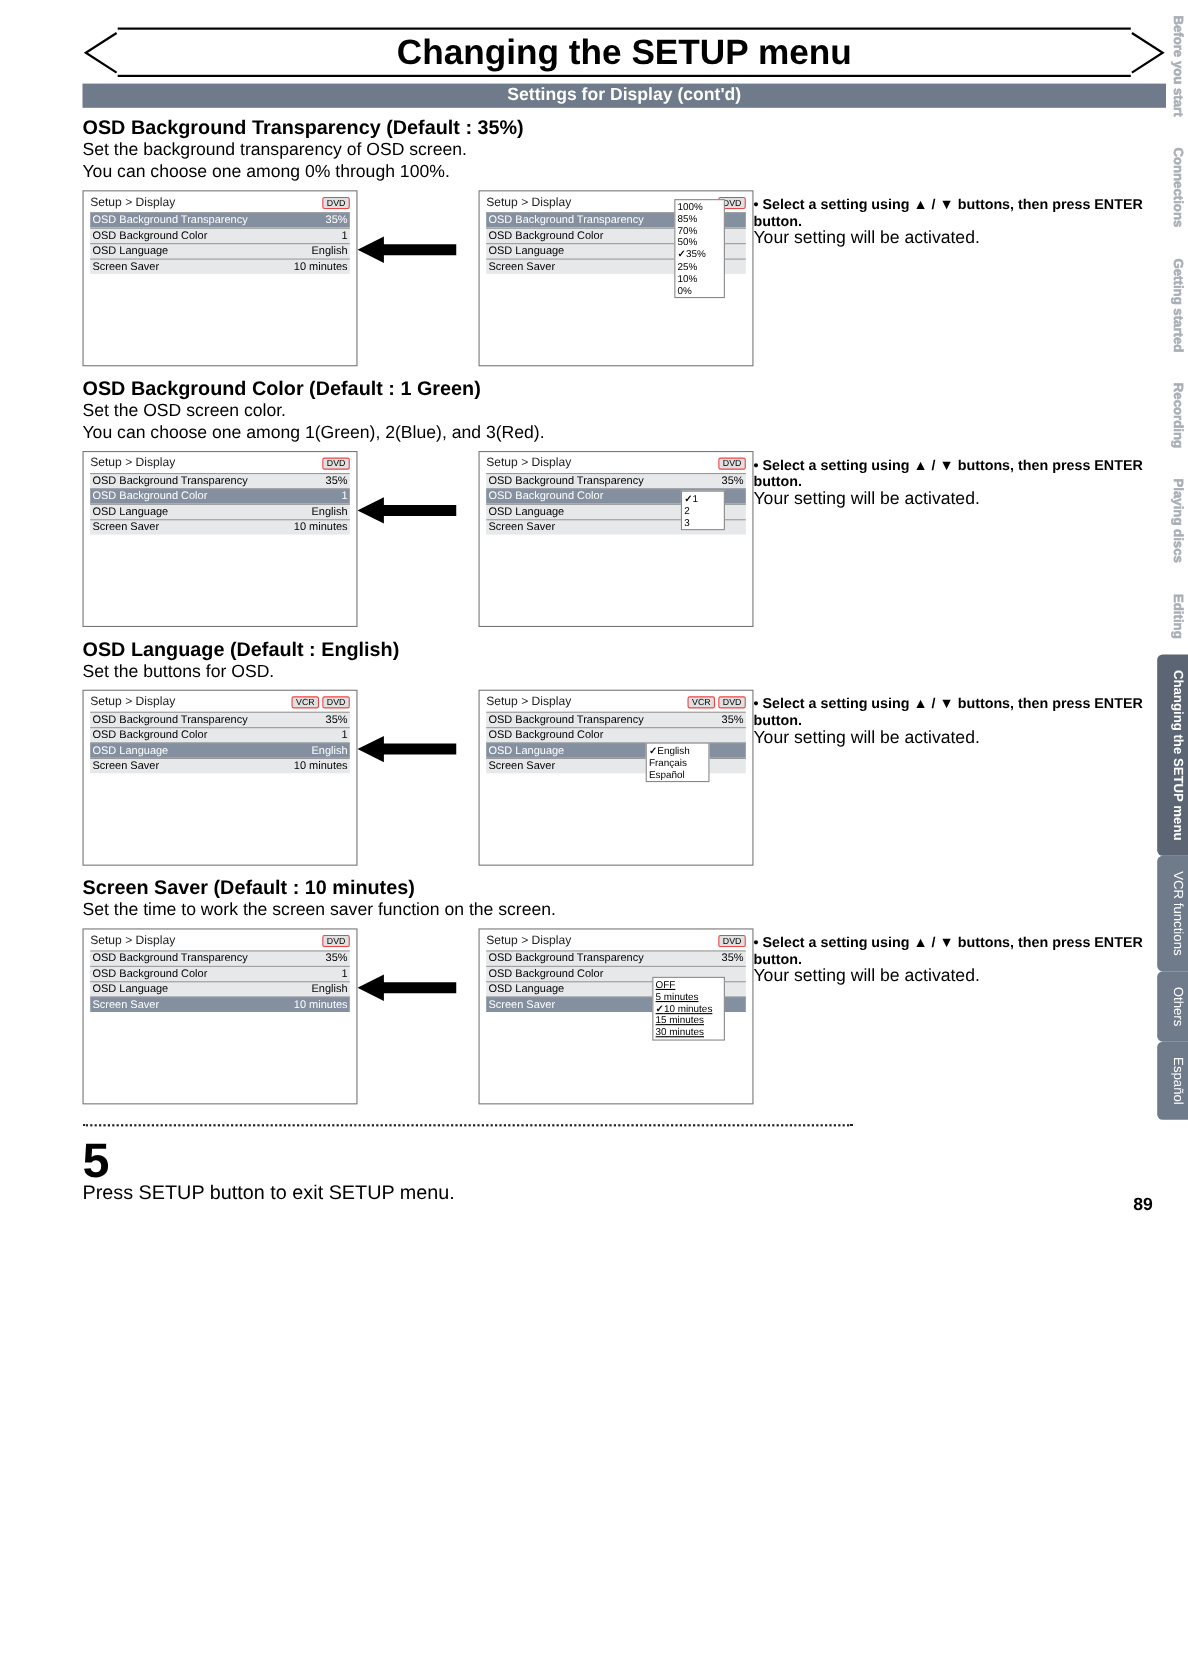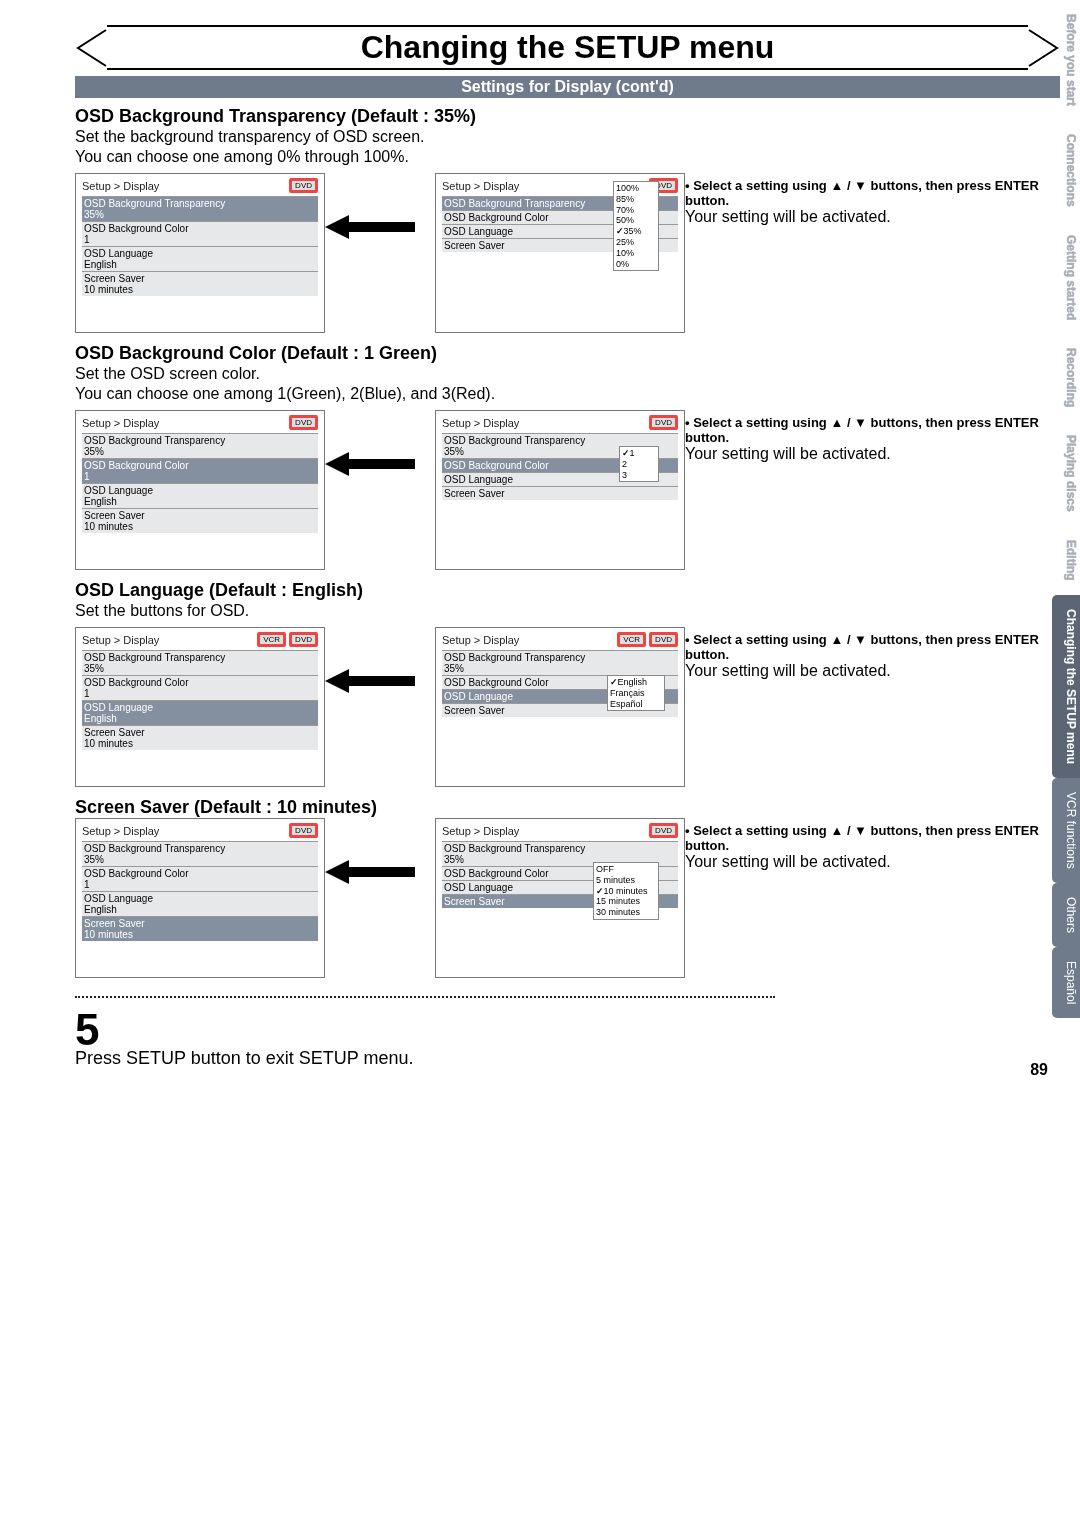--- a/index.html
+++ b/index.html
@@ -15,23 +15,23 @@
   .setting-desc { font-size:16px; line-height:1.25; margin-bottom:6px; }
   .row { display:flex; align-items:flex-start; margin-bottom:10px; gap:20px; }
   .panel-col { width:230px; }
   .arrow-col { display:flex; align-items:center; justify-content:center; width:90px; margin-top:40px; }
   .instr-col { flex:1; padding-top:5px; }
   .instr-col .bullet { font-size:13px; font-weight:bold; }
   .instr-col .sub { font-size:16px; font-weight:normal; }
   .panel { border:1px solid #777; background:#fff; width:250px; height:160px; padding:4px 6px; font-size:11px; }
   .panel-head { display:flex; align-items:center; justify-content:space-between; margin-bottom:3px; }
   .panel-head .bc { font-size:11px; color:#222; }
-  .badge { border:3px solid #ef4444; background:#e0e0e0; font-size:8px; padding:0 3px; border-radius:2px; display:inline-block; }
+  .badge { border:1px solid #ef4444; background:#e0e0e0; font-size:8px; padding:0 3px; border-radius:2px; display:inline-block; }
   .rows { font-size:10px; }
-  .prow { display:flex; justify-content:space-between; border-top:1px solid #999; padding:1px 2px; background:#e6e8ea;flex-direction:column; }
+  .prow { display:flex; justify-content:space-between; border-top:1px solid #999; padding:1px 2px; background:#e6e8ea; }
   .prow.hi { background:#8490a0; color:#fff; }
   .drop { border:1px solid #888; background:#fff; color:#000; font-size:9px; position:absolute; padding:1px 2px; line-height:1.2; }
   .panel-wrap { position:relative; }
   .check { color:#000; font-weight:bold; }
   .dotted { border-top:2px dotted #222; margin:18px 0 10px 0; width:700px; }
   .stepnum { font-size:44px; font-weight:bold; line-height:1; }
   .steptext { font-weight:normal; font-size:18px; margin-top:-4px; }
   
   .tabs { position:absolute; right:0; top:0; width:28px; display:flex; flex-direction:column; }
   .tab { writing-mode:vertical-rl; text-align:center; font-size:12px; padding:14px 2px; border-radius:5px 0 0 5px; margin-bottom:0; color:#fff; background:#b3b8c0; }
@@ -289,34 +289,37 @@
             <div class="prow hi">
                   <span>OSD Language</span>
                   <span></span>
                 </div>
             <div class="prow">
                   <span>Screen Saver</span>
                   <span></span>
                 </div>
           </div>
         </div>
-        <div class="drop" style="right:0; top:48px; width:58px;">
+        <div class="drop" style="right:20px; top:48px; width:58px;">
           <div><span class="check">✓</span><span>English</span></div>
           <div>Français</div>
           <div>Español</div>
         </div>
         </div>
       </div>
       <div class="instr-col">
         <div class="bullet">• Select a setting using ▲ / ▼ buttons, then press ENTER button.</div>
         <div class="sub">Your setting will be activated.</div>
       </div>
     </div>
 
     <div class="setting-heading">Screen Saver (Default : 10 minutes)</div>
+    <div class="setting-desc">
+      <span>Set the time to work the screen saver function on the screen.</span>
+    </div>
     <div class="row">
       <div class="panel-col">
         <div class="panel">
           <div class="panel-head">
             <span class="bc">Setup &gt; Display</span>
             <span class="badge">DVD</span>
           </div>
           <div class="rows">
             <div class="prow">
                 <span>OSD Background Transparency</span>
@@ -361,21 +364,21 @@
             <div class="prow">
                   <span>OSD Language</span>
                   <span></span>
                 </div>
             <div class="prow hi">
                   <span>Screen Saver</span>
                   <span></span>
                 </div>
           </div>
         </div>
-        <div class="drop" style="right:6px; top:44px; width:66px;">
+        <div class="drop" style="right:6px; top:44px; width:66px;text-decoration:underline;">
           <div>OFF</div>
           <div>5 minutes</div>
           <div><span class="check">✓</span><span>10 minutes</span></div>
           <div>15 minutes</div>
           <div>30 minutes</div>
         </div>
         </div>
       </div>
       <div class="instr-col">
         <div class="bullet">• Select a setting using ▲ / ▼ buttons, then press ENTER button.</div>

